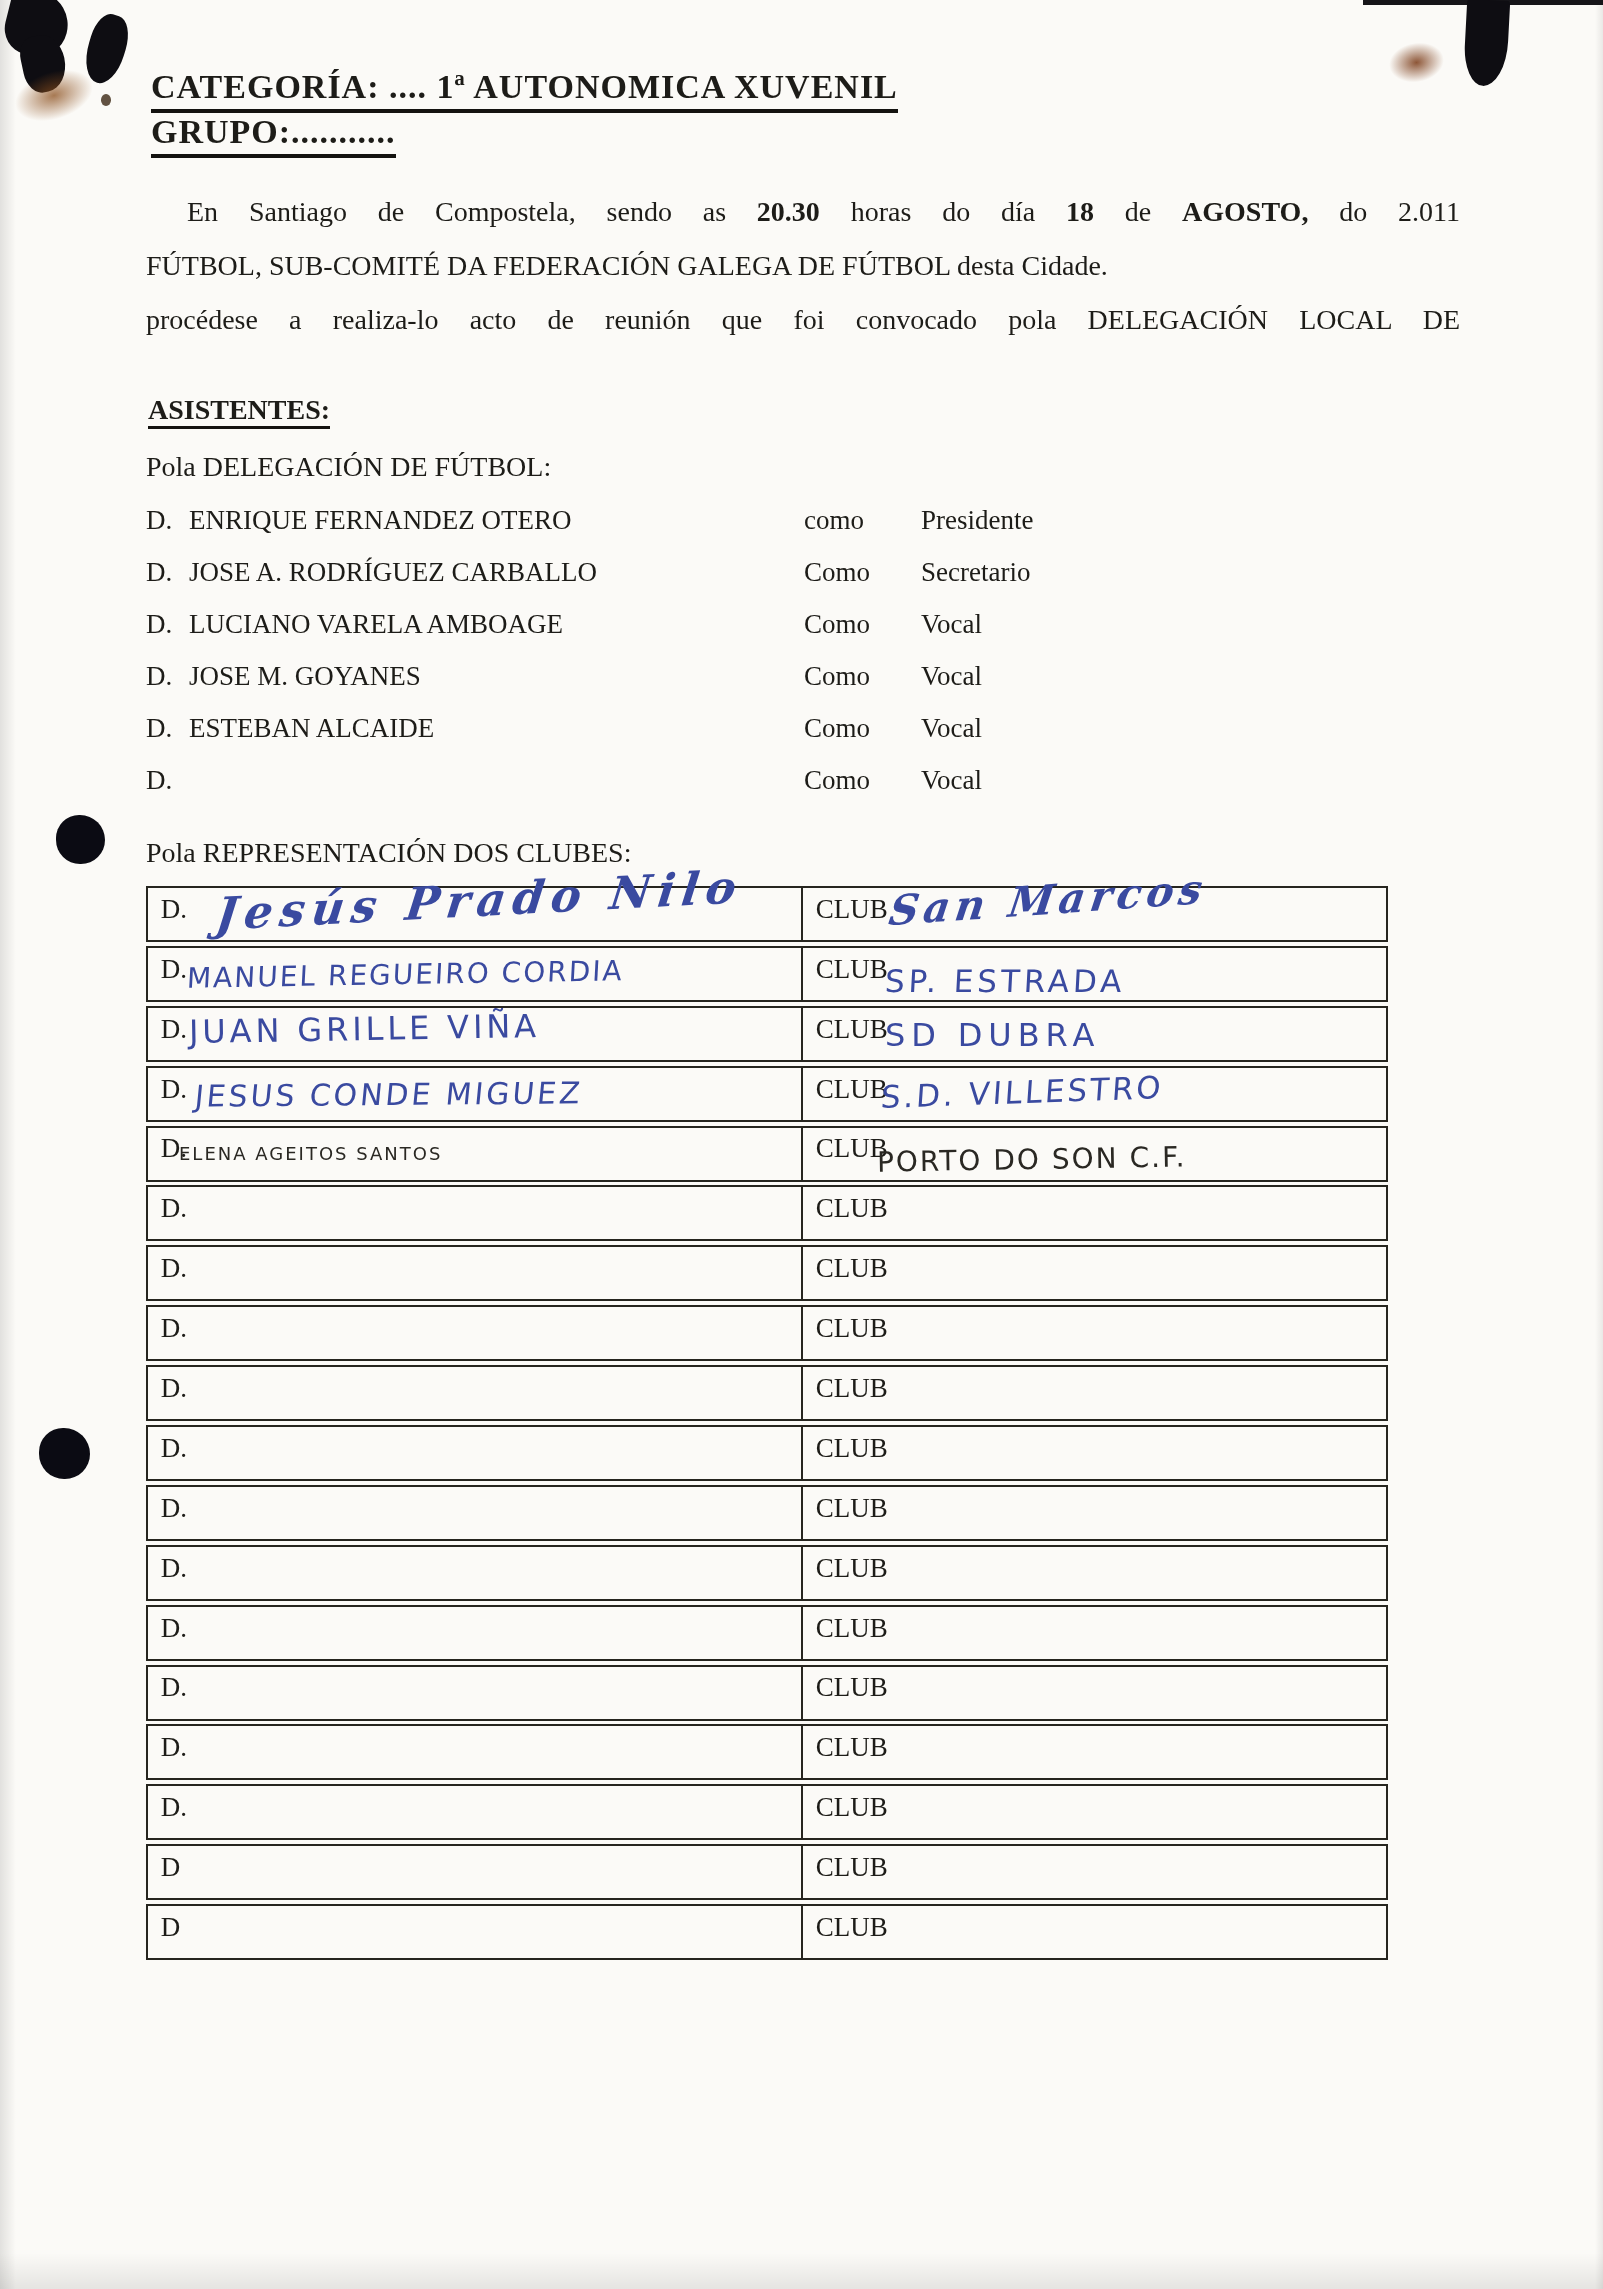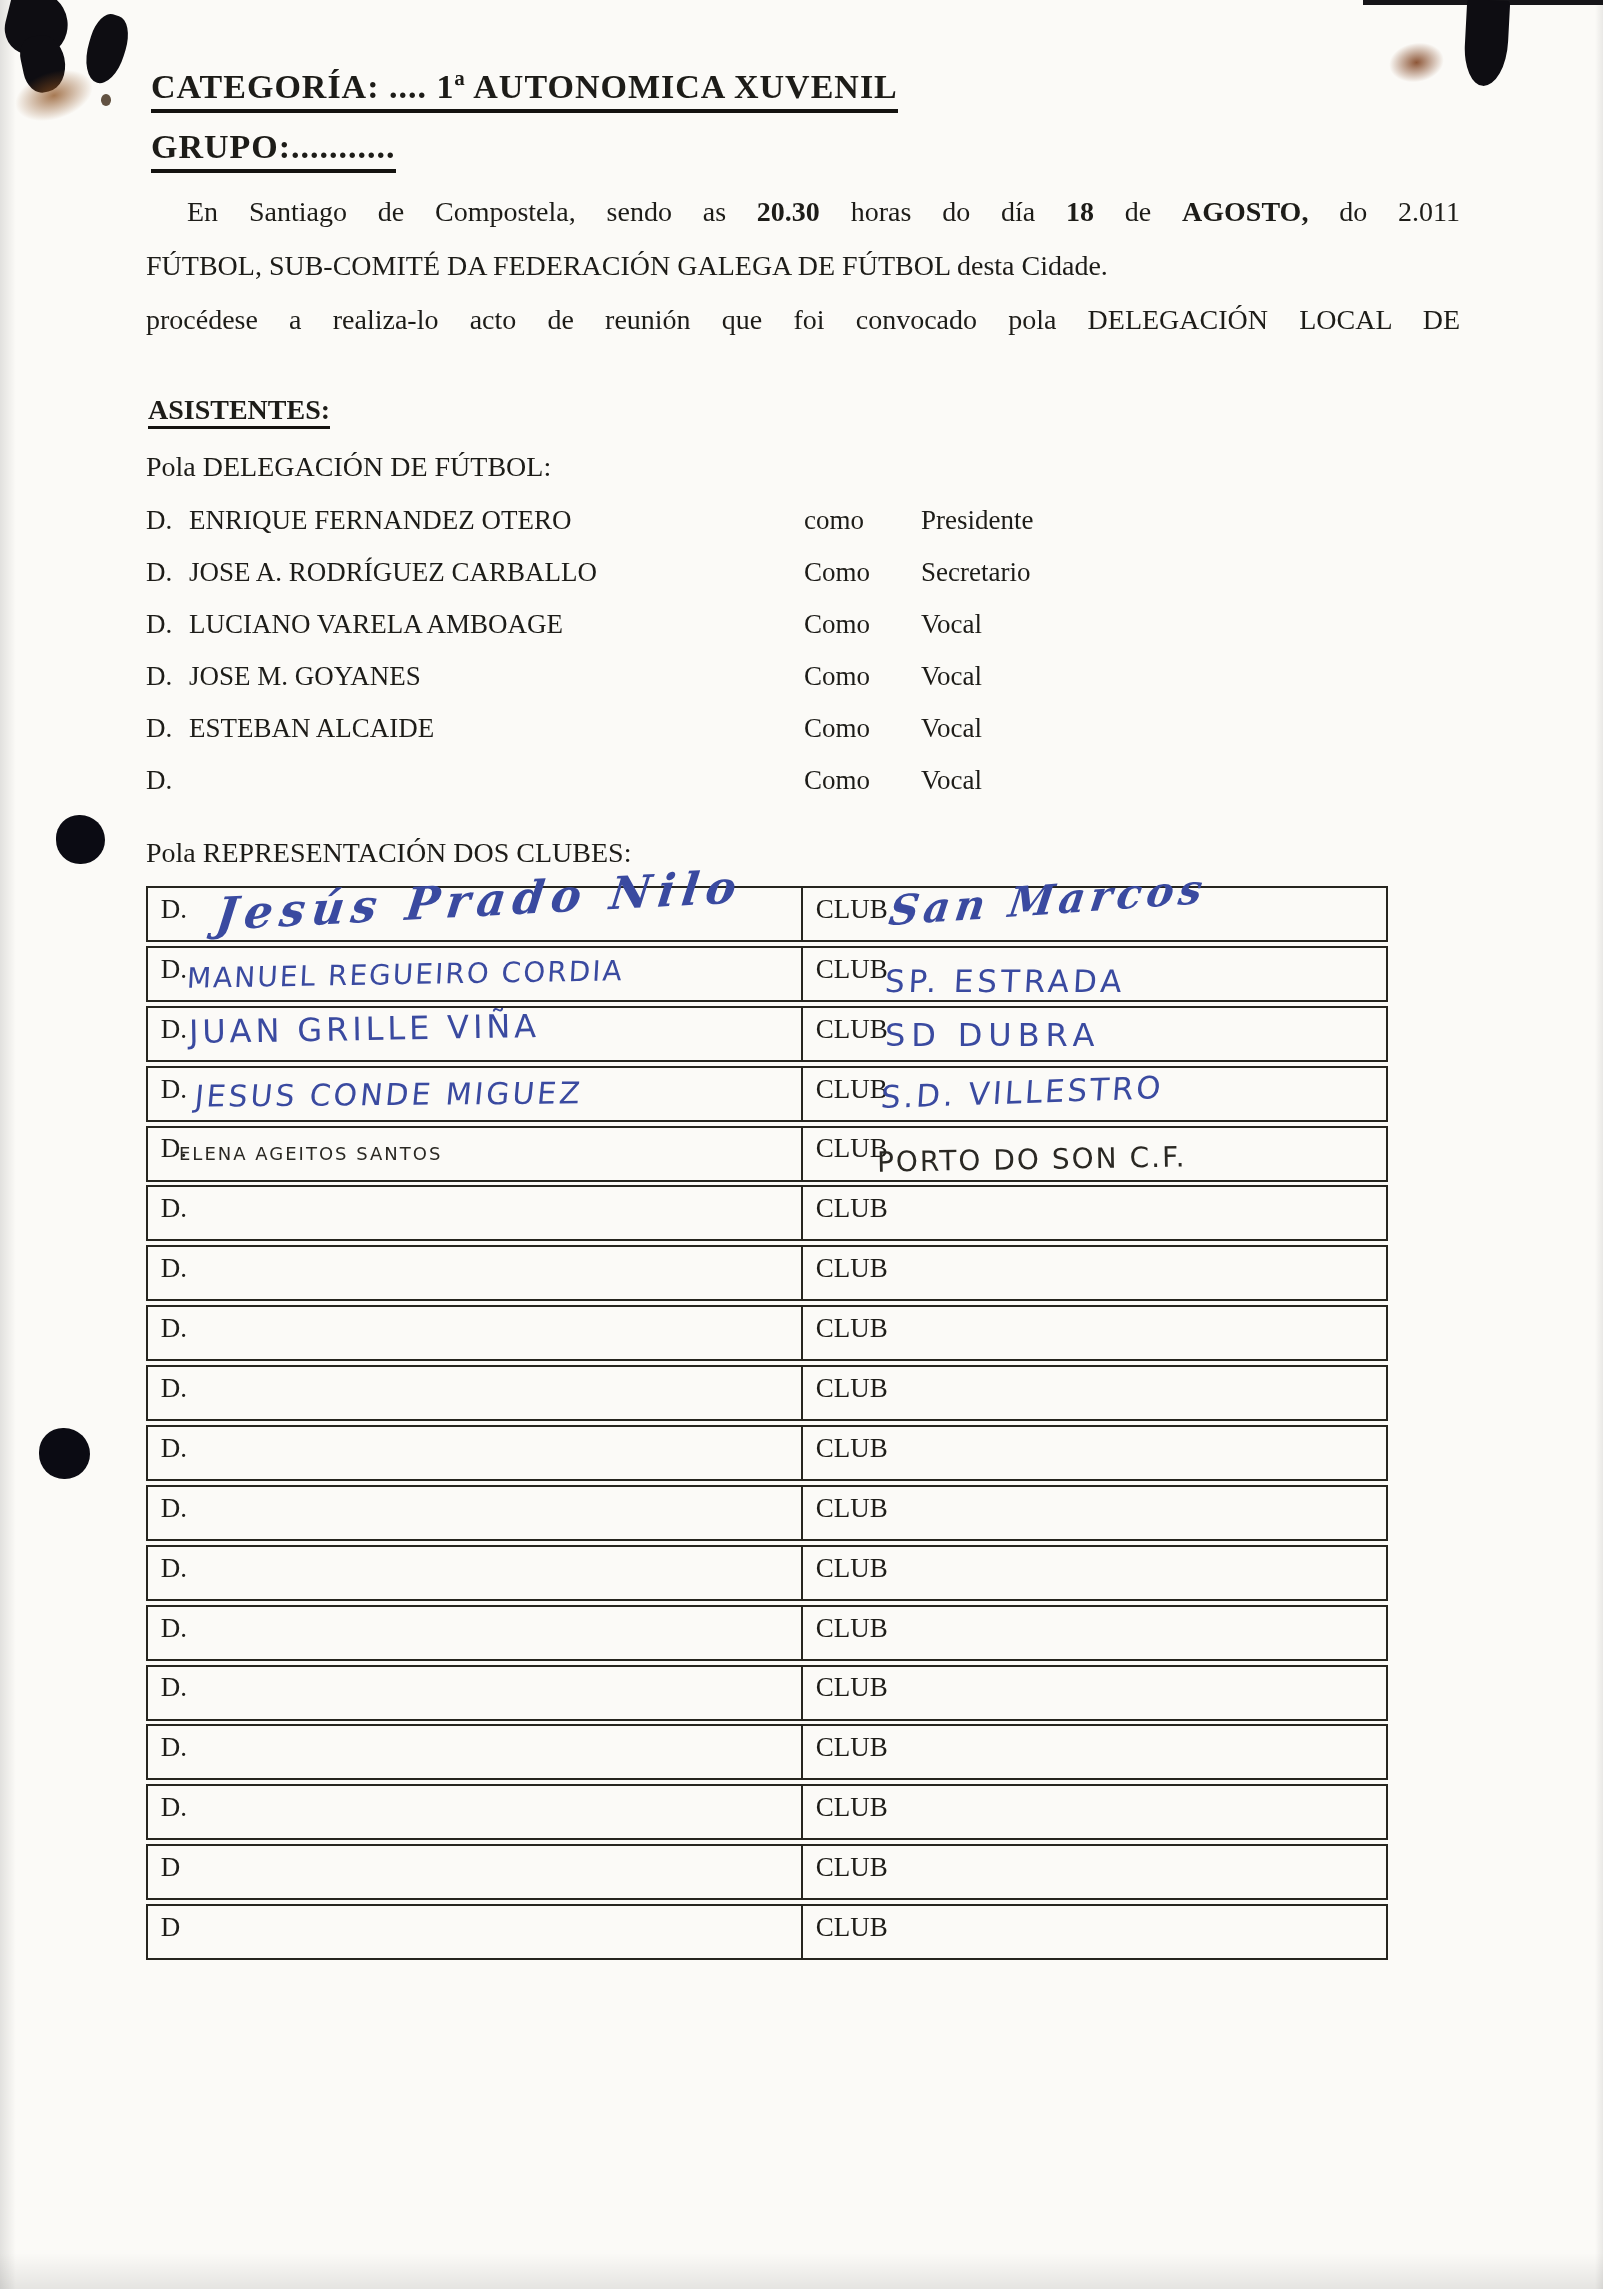--- a/index.html
+++ b/index.html
@@ -31,21 +31,21 @@
   .stain-tr  { position:absolute; left:1389px; top:43px; width:55px; height:39px; transform:rotate(-10deg);
                background:radial-gradient(closest-side, rgba(122,58,22,.85), rgba(122,58,22,0)); }
   .hole-dot  { position:absolute; background:#0b0b13; border-radius:48% 52% 50% 50%; }
   .hole-dot.d1 { left:56px; top:815px; width:49px; height:49px; }
   .hole-dot.d2 { left:39px; top:1428px; width:51px; height:51px; }
 
   
   .title-block { position:absolute; left:151px; top:68px; }
   .title-line  { display:inline-block; font-weight:bold; font-size:34px; letter-spacing:1px;
                  border-bottom:4.9px solid #141310; padding-bottom:2.9px; }
-  .title-line.grupo { margin-top:15px; }
+  .title-line.grupo { margin-top:0; }
 
   .intro { position:absolute; left:146px; top:185px; width:1314px;
            font-size:28px; line-height:54px; }
   .p-line { text-align:justify; text-align-last:justify; }
   .p-line.first { text-indent:41px; }
   .p-line.last  { text-align-last:left; }
   .b { font-weight:bold; }
 
   .asistentes-h { position:absolute; left:148px; top:394px; font-weight:bold; font-size:28px;
                   border-bottom:3.9px solid #141310; padding-bottom:0; }

